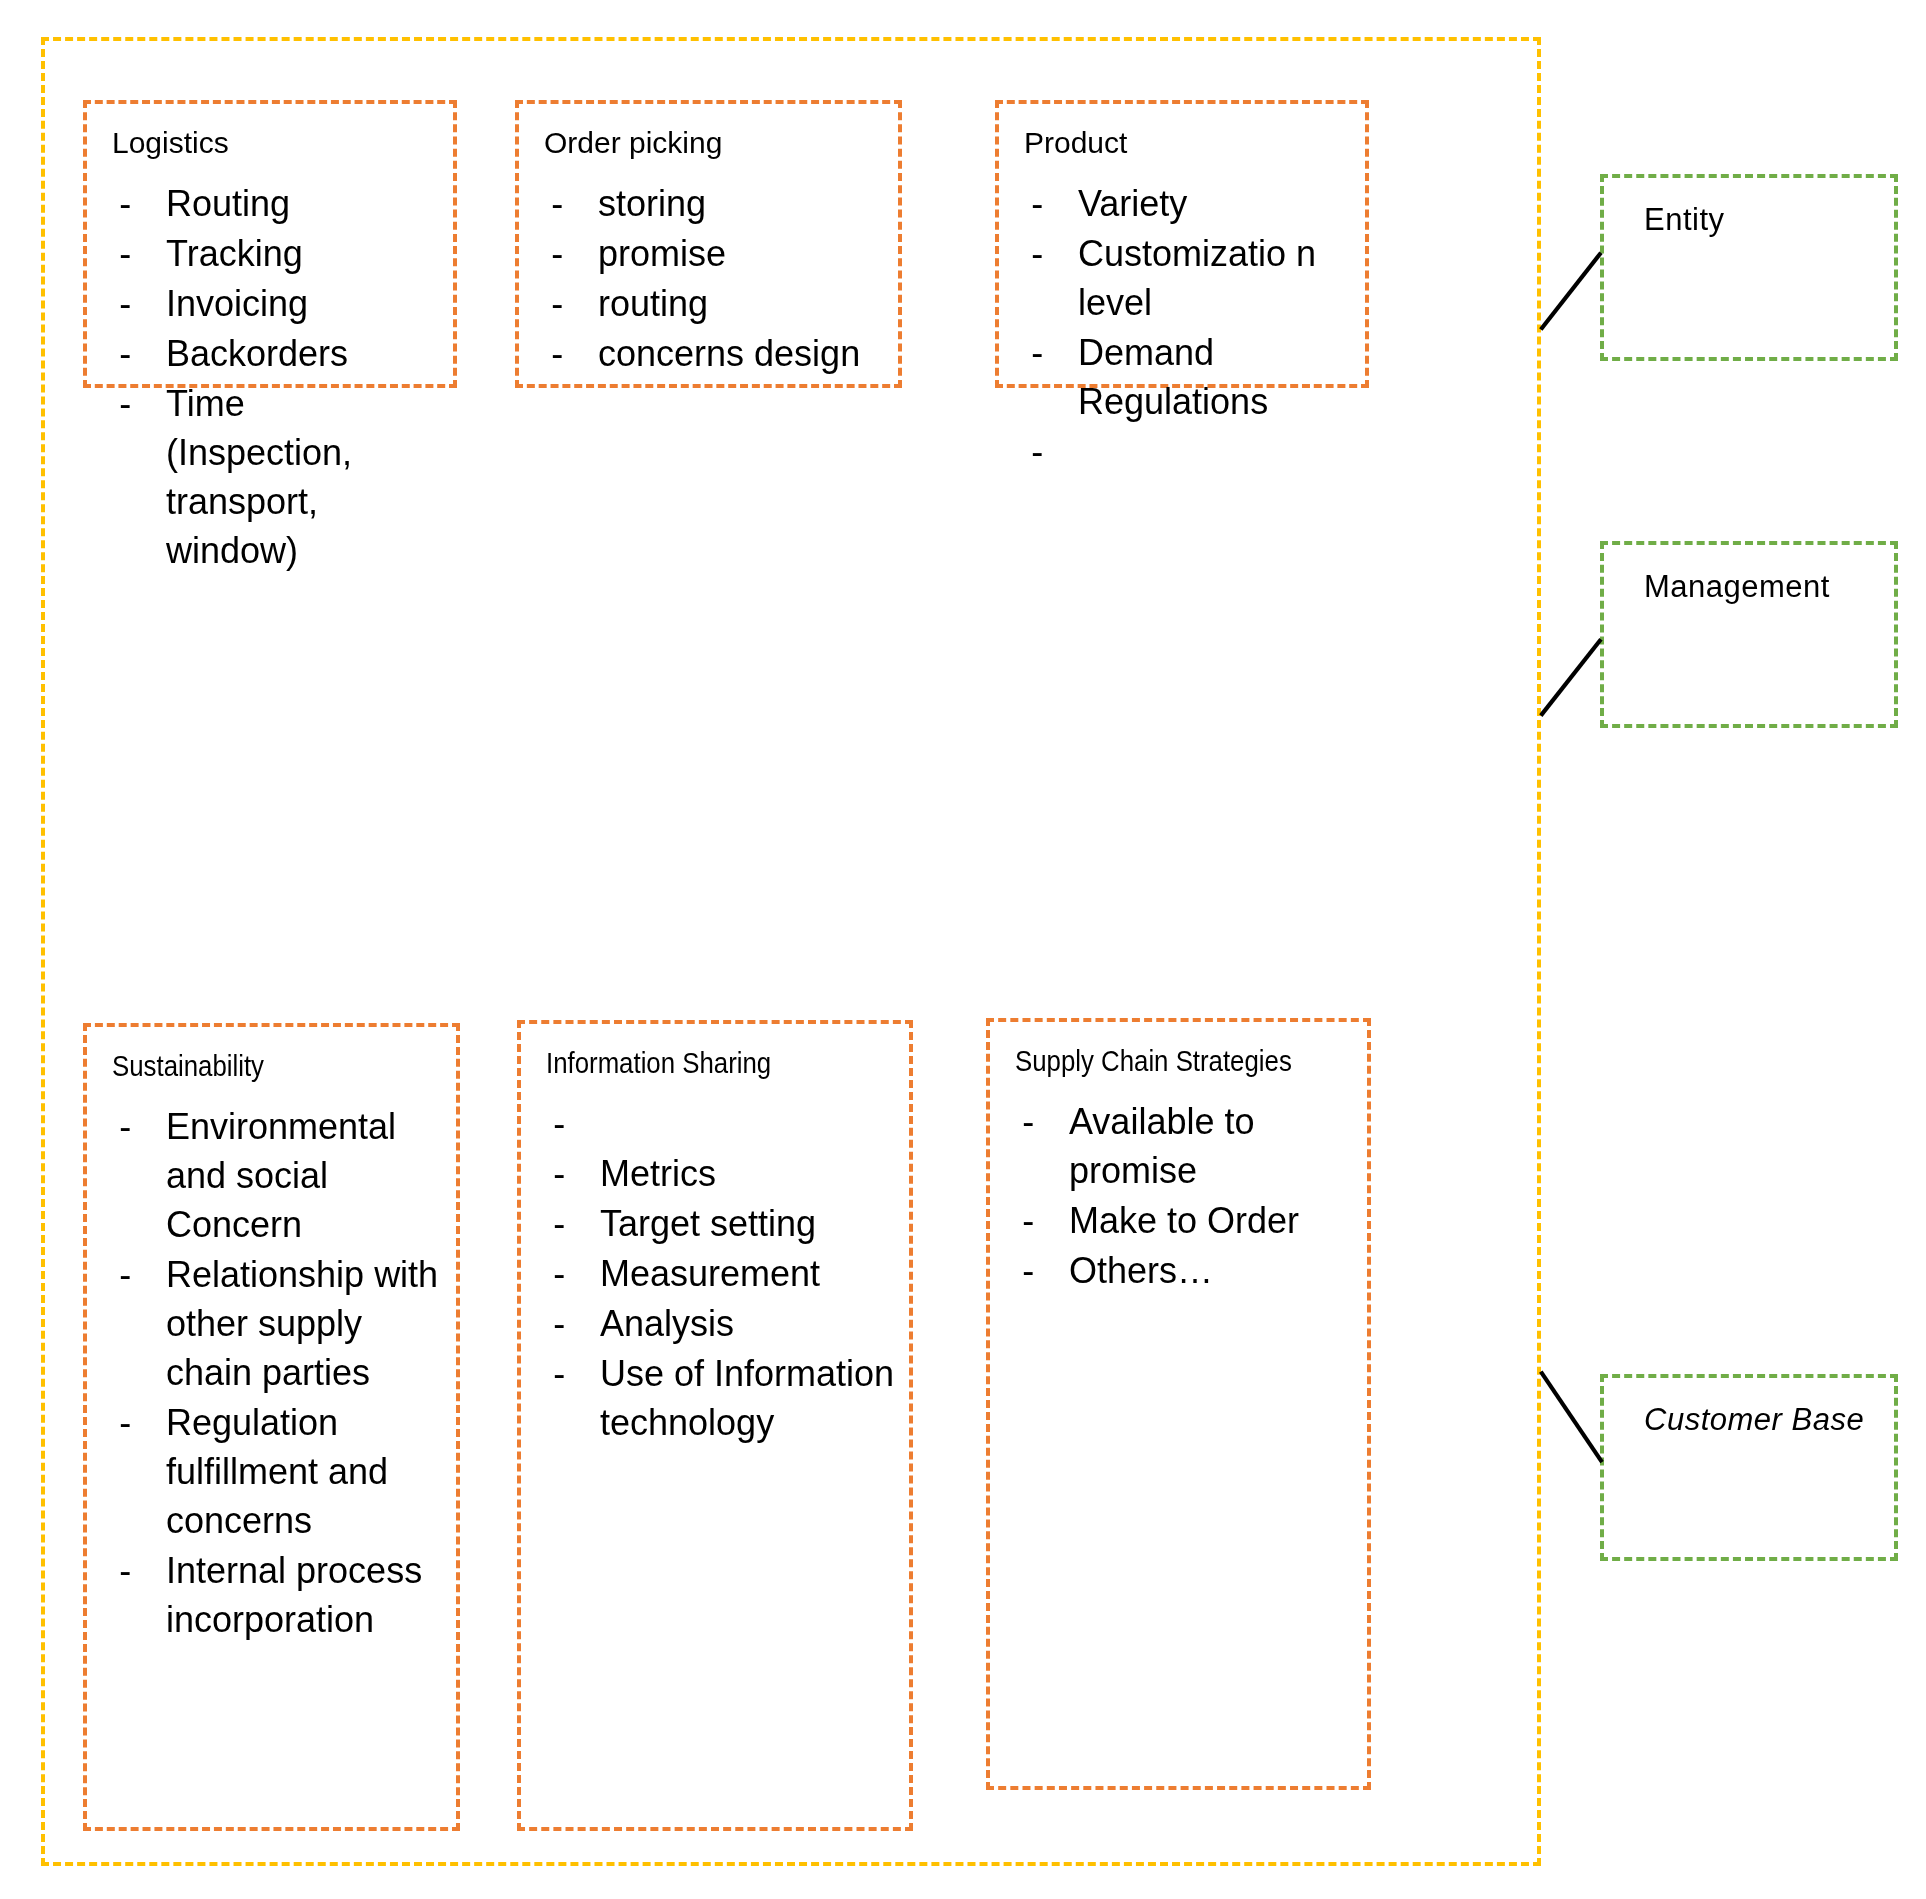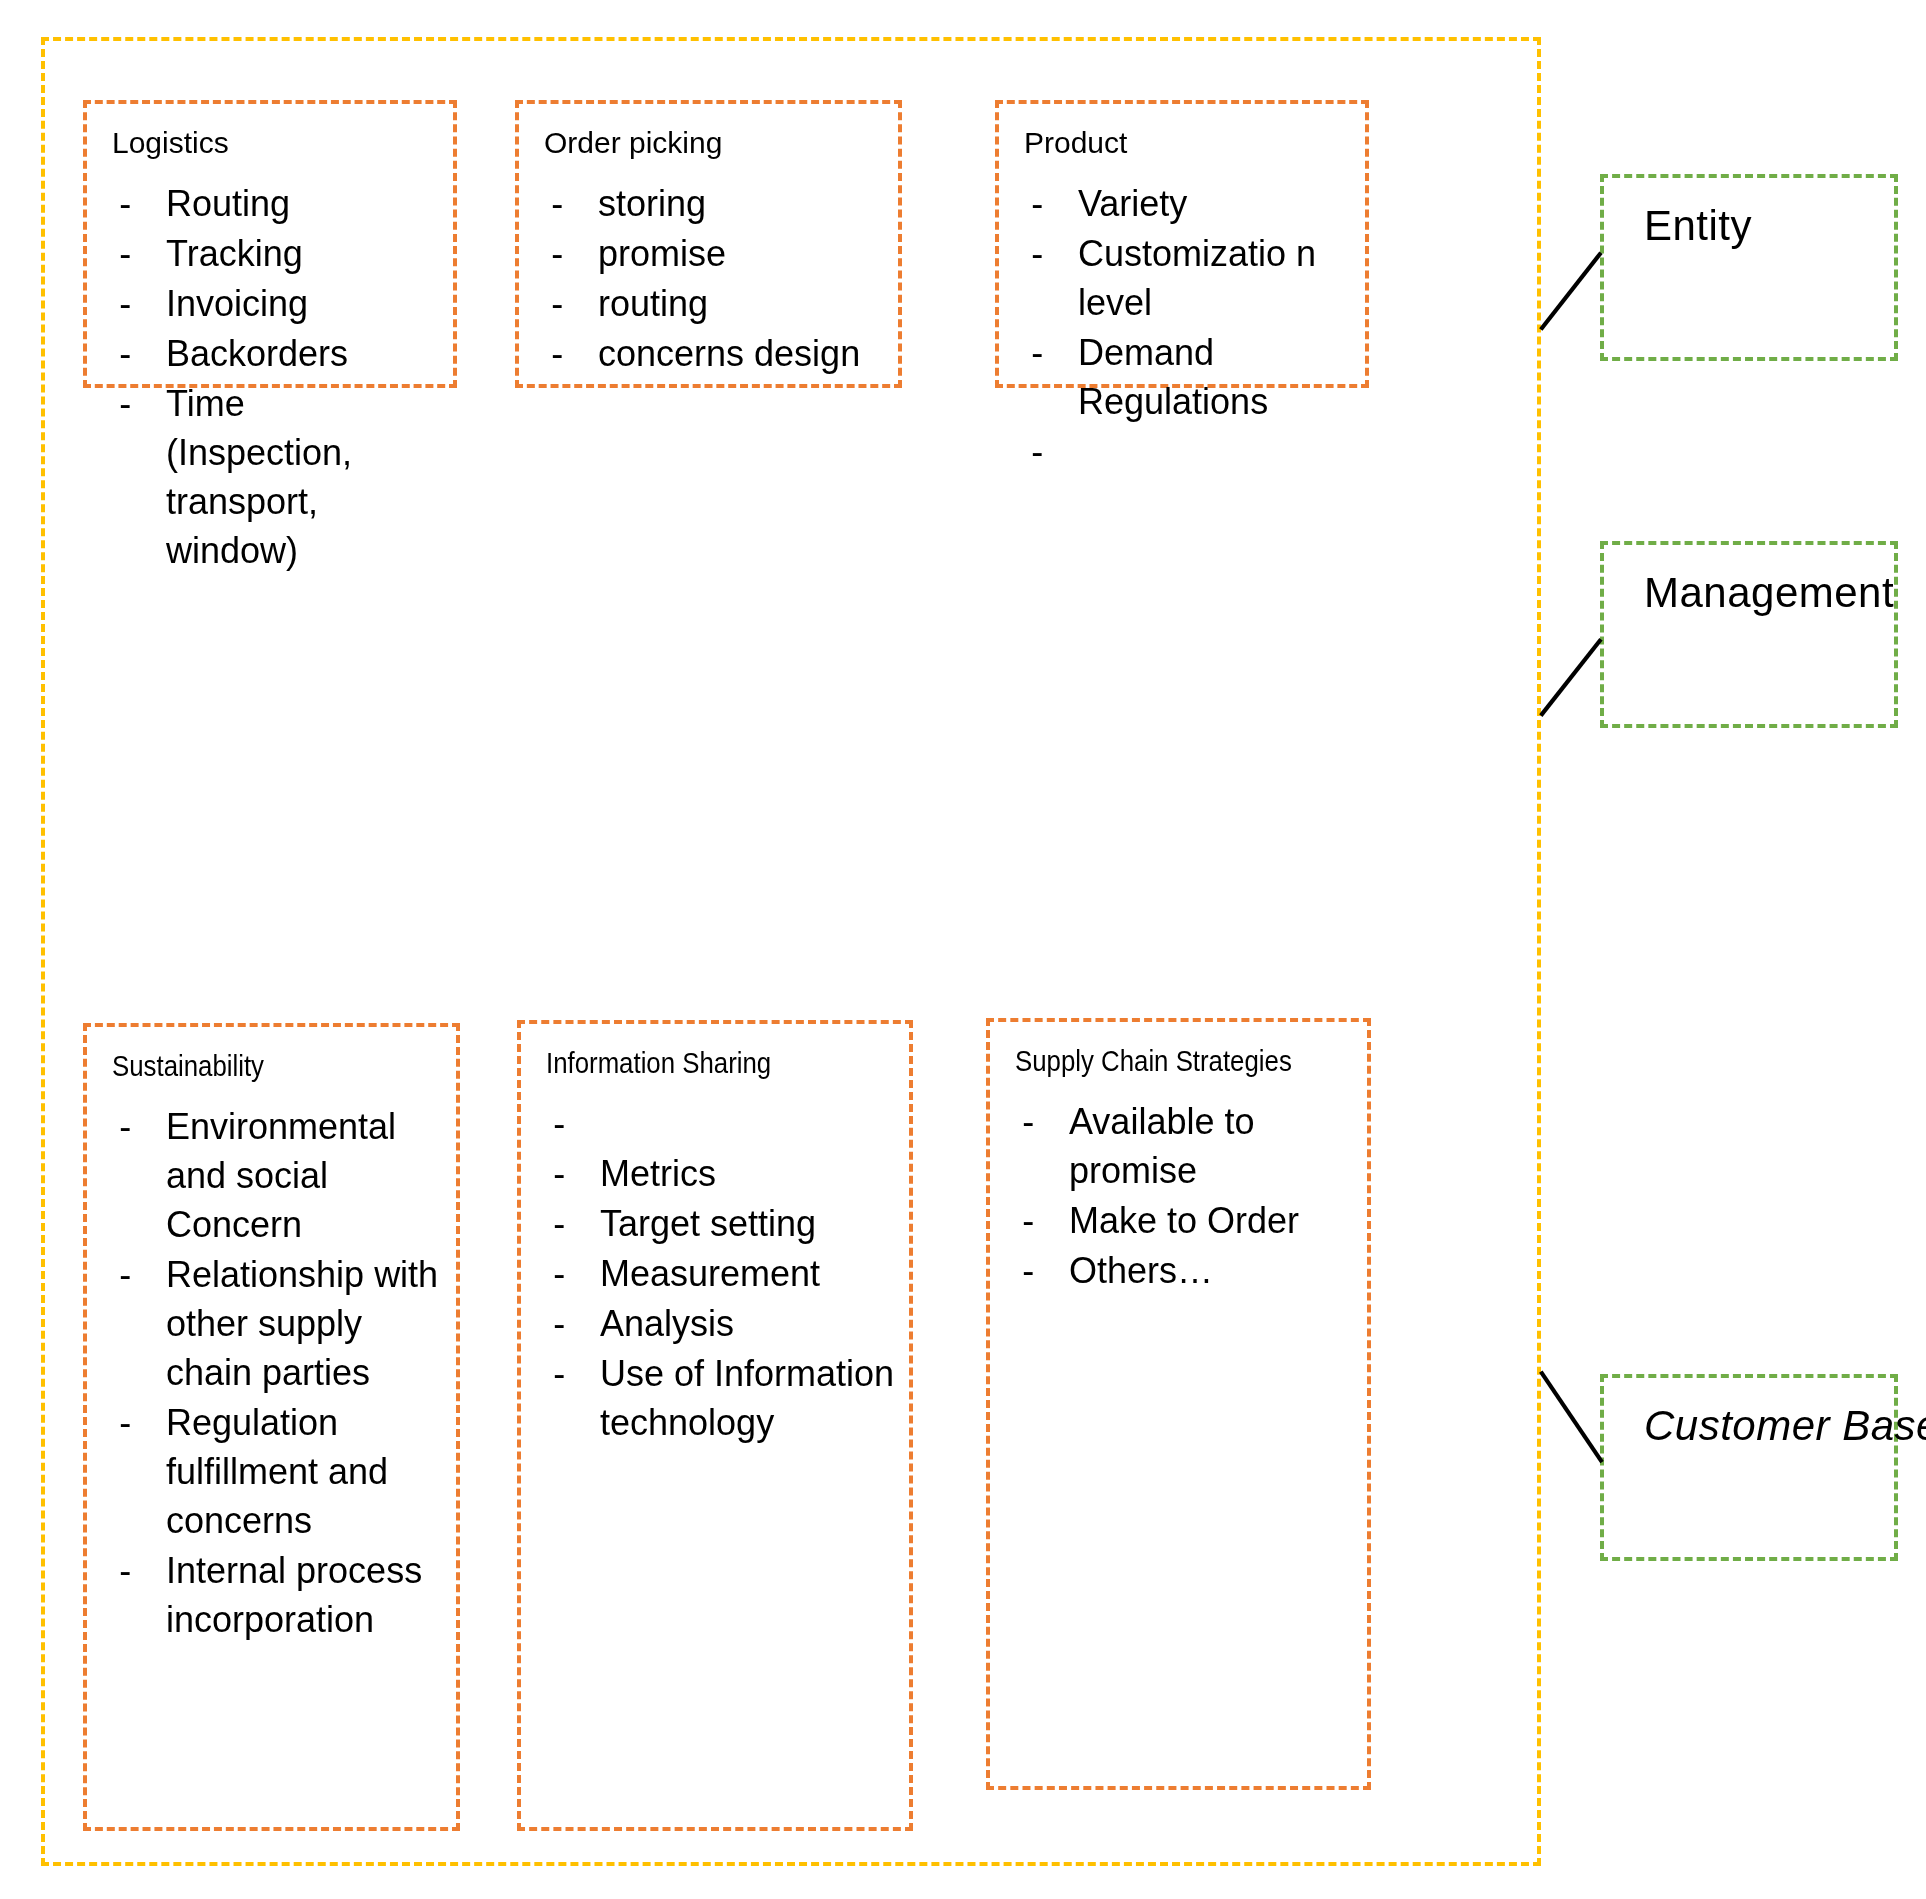--- a/index.html
+++ b/index.html
@@ -85,21 +85,21 @@
   .green-box {
     position: absolute;
     border: 4.7px dashed #70AD47;
     box-sizing: border-box;
     background: transparent;
   }
   .green-label {
     position: absolute;
     left: 40px;
     top: 23px;
-    font-size: 42px;
+    font-size: 31px;
     line-height: 1.2;
     color: #000000;
     white-space: nowrap;
     letter-spacing: 0.5px;
   }
 
   
   #connectors {
     position: absolute;
     left: 0;

